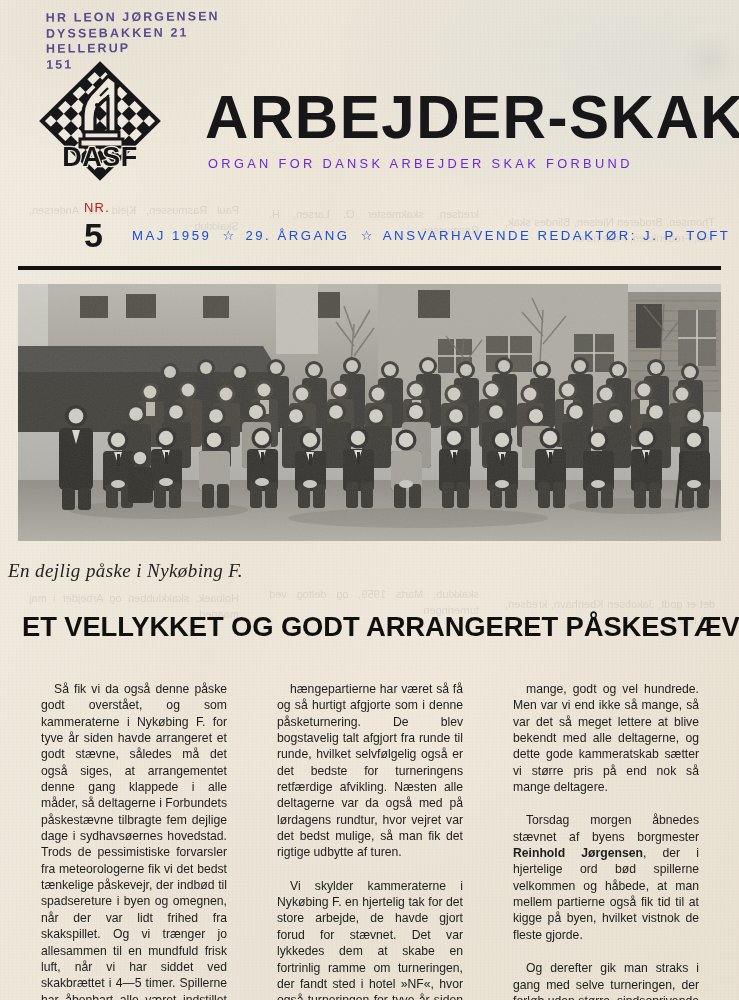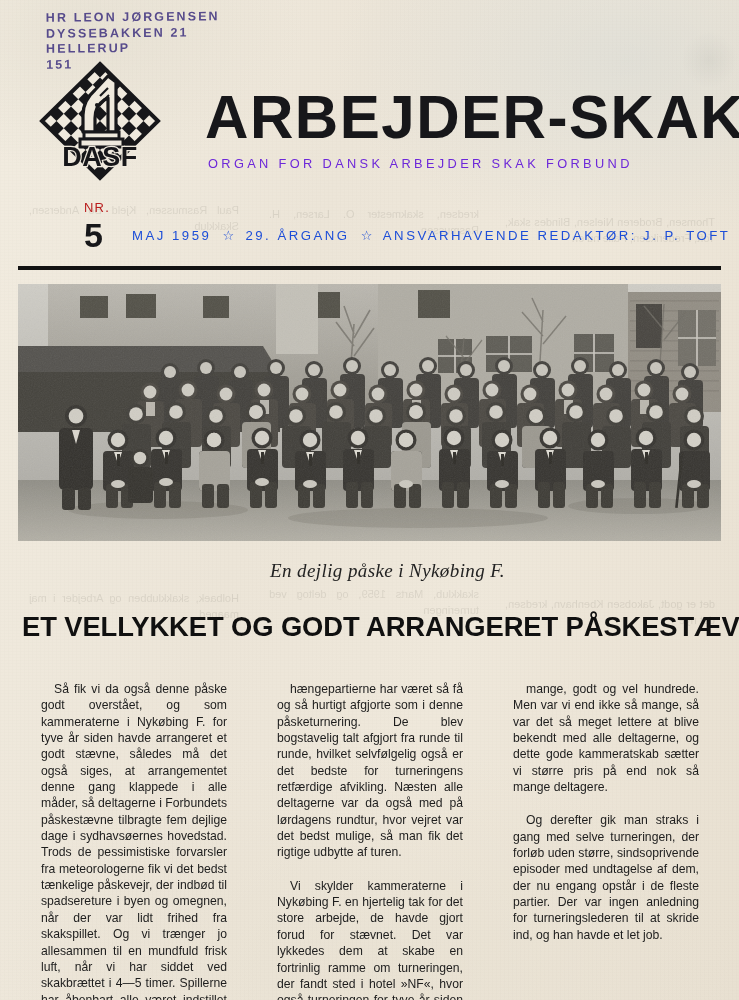--- a/index.html
+++ b/index.html
@@ -146,24 +146,23 @@
     top: 284px;
     width: 703px;
     height: 257px;
     overflow: hidden;
     background: #6d6c68;
   }
   .photo svg { display: block; }
 
   .caption {
     position: absolute;
-    left: 36px;
+    left: 8px;
     top: 560px;
     width: 703px;
-    text-align: center;
     font-family: "Liberation Serif", serif;
     font-style: italic;
     font-size: 19px;
     letter-spacing: 0.4px;
     color: #232323;
   }
 
   
   .headline {
     position: absolute;
@@ -746,18 +745,19 @@
     <div class="cols">
       <div class="col">
         <p class="first">Så fik vi da også denne påske godt overstået, og som kammeraterne i Nykøbing F. for tyve år siden havde arrangeret et godt stævne, således må det også siges, at arrangementet denne gang klappede i alle måder, så deltagerne i Forbundets påskestævne tilbragte fem dejlige dage i sydhavsøernes hovedstad. Trods de pessimistiske forvarsler fra meteorologerne fik vi det bedst tænkelige påskevejr, der indbød til spadsereture i byen og omegnen, når der var lidt frihed fra skakspillet. Og vi trænger jo allesammen til en mundfuld frisk luft, når vi har siddet ved skakbrættet i 4—5 timer. Spillerne har åbenbart alle været indstillet på også at kigge på byen og omegnen, thi det er længe siden,</p>
       </div>
       <div class="col">
         <p>hængepartierne har været så få og så hurtigt afgjorte som i denne påsketurnering. De blev bogstavelig talt afgjort fra runde til runde, hvilket selvfølgelig også er det bedste for turneringens retfærdige afvikling. Næsten alle deltagerne var da også med på lørdagens rundtur, hvor vejret var det bedst mulige, så man fik det rigtige udbytte af turen.</p>
         <p>Vi skylder kammeraterne i Nykøbing F. en hjertelig tak for det store arbejde, de havde gjort forud for stævnet. Det var lykkedes dem at skabe en fortrinlig ramme om turneringen, der fandt sted i hotel »NF«, hvor også turneringen for tyve år siden blev spillet. Der var god plads til alle deltagerne; men der var ganske vist heller ikke så</p>
       </div>
       <div class="col">
         <p>mange, godt og vel hundrede. Men var vi end ikke så mange, så var det så meget lettere at blive bekendt med alle deltagerne, og dette gode kammeratskab sætter vi større pris på end nok så mange deltagere.</p>
+        <p><span>Torsdag morgen åbnedes stævnet af byens borgmester </span><b>Reinhold Jørgensen</b><span>, der i hjertelige ord bød spillerne velkommen og håbede, at man mellem partierne også fik tid til at kigge på byen, hvilket vistnok de fleste gjorde.</span></p>
         <p>Og derefter gik man straks i gang med selve turneringen, der forløb uden større, sindsoprivende episoder med undtagelse af dem, der nu engang opstår i de fleste partier. Der var ingen anledning for turneringslederen til at skride ind, og han havde et let job.</p>
       </div>
     </div>
 
   </div>
 </div>
 
 </body></html>

